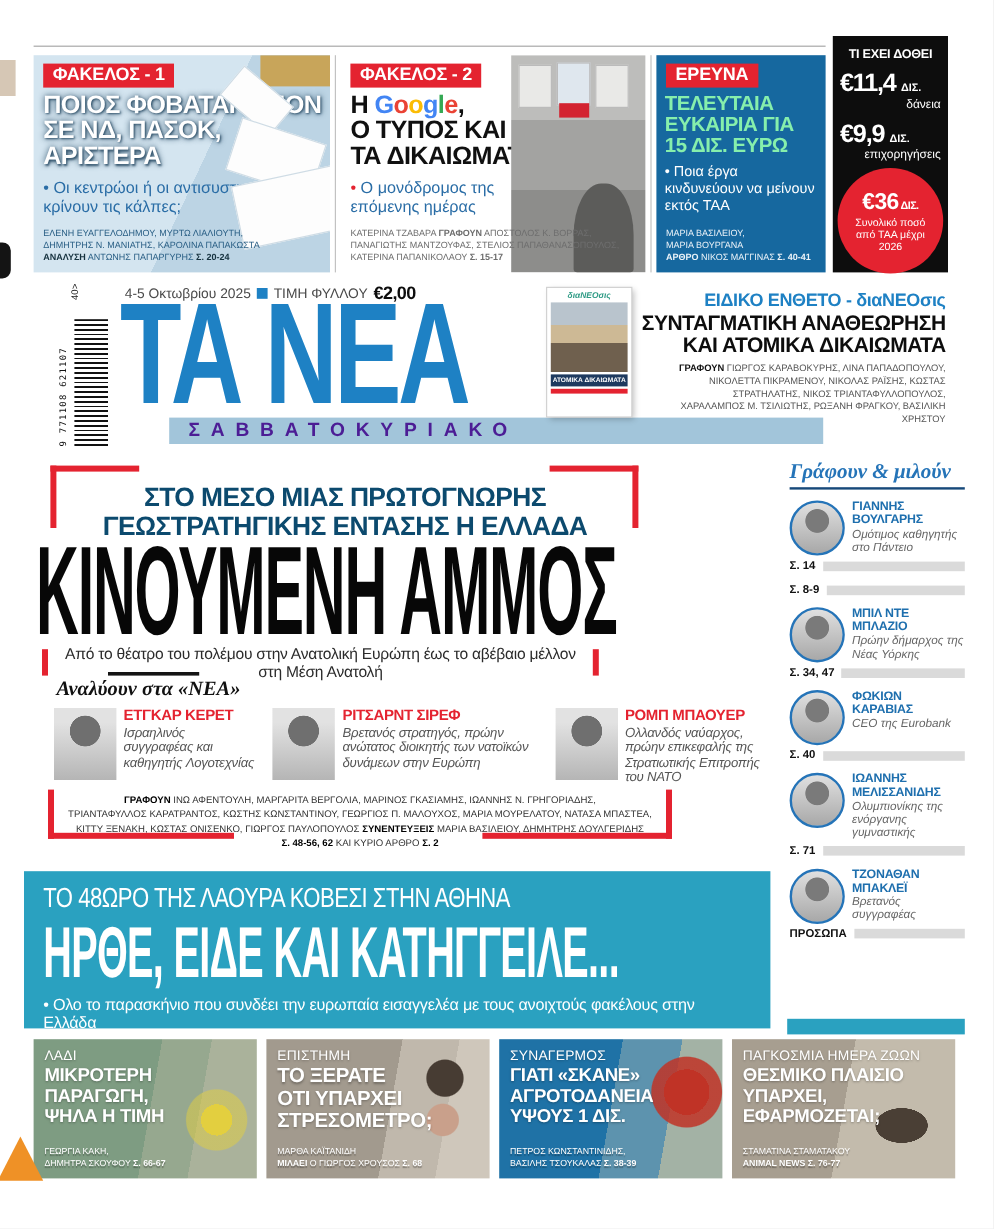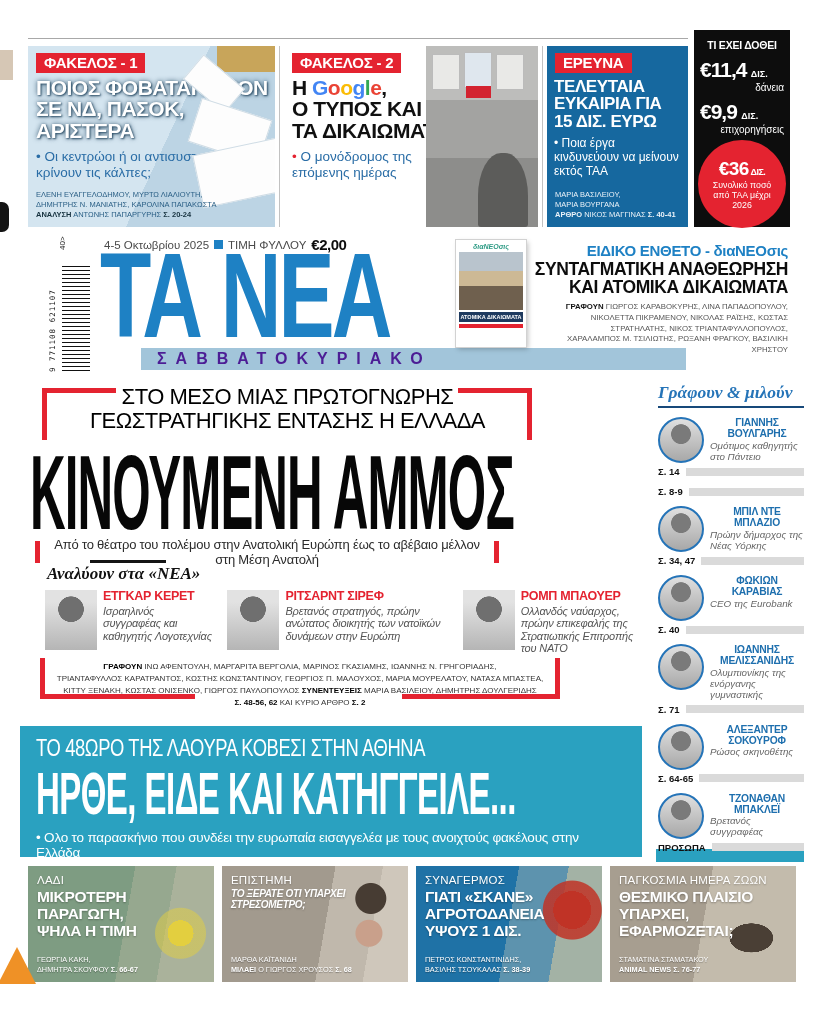--- a/index.html
+++ b/index.html
@@ -14,21 +14,21 @@
   .box1{left:28px;width:247px;background:linear-gradient(115deg,#d4e5f0 0 55%,#bcd4e4 55% 100%);}
   .box2{left:284px;width:254px;background:#ffffff;}
   .box3{left:547px;width:141px;background:#16689f;}
   .vdiv{top:46px;width:1px;height:181px;background:#c2c2c2;}
   .vd1{left:279px;} .vd2{left:542px;}
   .badge{display:inline-block;margin:7px 0 0 8px;padding:1px 8px 2px;background:#e42330;color:#fff;
          font-weight:bold;font-size:15px;letter-spacing:-0.2px;}
   .b-head{margin:4px 8px 0;font-weight:bold;font-size:21px;line-height:1.02;letter-spacing:-0.5px;}
   .box1 .b-head{color:#fff;text-shadow:0 0 5px rgba(45,80,105,.95),1px 1px 2px rgba(35,70,95,.9);width:233px;}
   .box2 .b-head{color:#101010;}
-  .box3 .b-head{color:#ffffff;font-size:17px;letter-spacing:-0.4px;margin:5px 7px 0;}
+  .box3 .b-head{color:#86efac;font-size:17px;letter-spacing:-0.4px;margin:5px 7px 0;}
   .bullet{margin:8px 8px 0;font-size:13.5px;line-height:1.15;color:#2a6da6;}
   .bullet::before{content:"• ";}
   .box3 .bullet{color:#fff;font-size:12px;margin:7px 7px 0;}
   .b2dot::before{color:#e42330;}
   .b-credits{position:absolute;left:8px;right:6px;bottom:7px;font-size:7.5px;line-height:1.35;color:#2a5f85;}
   .box2 .b-credits{color:#6e6e6e;}
   .box3 .b-credits{color:#eaf2f8;}
   .b-credits b{color:#16323f;}
   .box2 .b-credits b,.box3 .b-credits b{color:inherit;}
   .ballot{position:absolute;background:#fdfdfd;border:1px solid #cfdce5;}
@@ -80,21 +80,21 @@
   .ins-kicker{color:#1e81c4;font-weight:bold;font-size:15px;letter-spacing:-0.3px;}
   .ins-title{color:#0d0d0d;font-weight:bold;font-size:17.5px;line-height:1.05;letter-spacing:-0.4px;margin-top:1px;}
   .ins-credits{margin-top:5px;font-size:7.8px;color:#555;line-height:1.4;padding-left:30px;}
   .ins-credits b{color:#111;}
   
   .redbar{background:#e42330;}
   .tl-h{left:42px;top:388px;width:74px;height:5px;}
   .tl-v{left:42px;top:388px;width:5px;height:52px;}
   .tr-h{left:458px;top:388px;width:74px;height:5px;}
   .tr-v{left:527px;top:388px;width:5px;height:52px;}
-  .kicker{left:40px;top:385px;width:495px;text-align:center;color:#000000;font-weight:normal;
+  .kicker{left:40px;top:403px;width:495px;text-align:center;color:#0c4a6e;font-weight:bold;
           font-size:22px;line-height:1.08;letter-spacing:-0.5px;}
   .headline{left:30px;top:446px;width:1095px;font-size:105px;font-weight:bold;color:#070707;
             line-height:0.9;letter-spacing:-2px;transform:scaleX(.47);transform-origin:left top;white-space:nowrap;}
   .subhead{left:35px;top:537px;width:464px;display:flex;align-items:center;}
   .sh-bar{width:5px;height:22px;background:#e42330;flex-shrink:0;}
   .sh-text{flex:1;text-align:center;font-size:13px;color:#2b2b2b;letter-spacing:-0.2px;padding:0 6px;}
   .an-rule{left:90px;top:560px;width:76px;height:3px;background:#141414;}
   .an-heading{left:47px;top:564px;font-family:"Liberation Serif",serif;font-style:italic;font-weight:bold;
               font-size:17px;color:#111;}
   .an-row{left:45px;top:590px;width:596px;display:flex;gap:14px;}
@@ -124,21 +124,21 @@
   .sidebar{left:658px;top:382px;width:146px;}
   .sb-heading{font-family:"Liberation Serif",serif;font-style:italic;font-weight:bold;font-size:17.5px;
               color:#2574b8;white-space:nowrap;}
   .sb-rule{margin-top:3px;height:2px;background:#17497a;}
   .si{margin-top:9px;}
   .si-top{display:flex;gap:6px;}
   .si-photo{width:42px;height:42px;border-radius:50%;border:2px solid #2574b8;flex-shrink:0;
             background:radial-gradient(circle at 50% 36%,#7a7a7a 0 28%,transparent 30%),
                        linear-gradient(180deg,#e0e0e0,#a8a8a8);}
   .si-text{flex:1;min-width:0;}
-  .si-name{font-size:10.3px;font-weight:bold;color:#1e6fae;line-height:1.1;letter-spacing:-0.2px;text-align:center;}
+  .si-name{font-size:10.3px;font-weight:bold;color:#1e6fae;line-height:1.1;letter-spacing:-0.2px;}
   .si-bio{font-size:9.8px;font-style:italic;color:#666;line-height:1.12;margin-top:1px;}
   .si-pages{display:flex;align-items:center;margin-top:3px;}
   .si-pg{font-size:9.5px;font-weight:bold;color:#111;white-space:nowrap;}
   .si-bar{flex:1;height:8px;background:#dadada;margin-left:6px;}
   
   .bbox{top:866px;width:186px;height:116px;color:#fff;padding:8px 9px;box-sizing:border-box;overflow:hidden;}
   .bb1{left:28px;background:
        radial-gradient(circle at 82% 58%,#e3cf3f 0 13px,rgba(227,207,63,.5) 13px 25px,transparent 26px),
        linear-gradient(100deg,#7e9c82 0 52%,#96a88f 52% 72%,#aab29b 72% 100%);}
   .bb2{left:222px;background:
@@ -147,21 +147,21 @@
        linear-gradient(100deg,#a29a8e 0 55%,#c0b8ac 55% 78%,#cfc7bb 78% 100%);}
   .bb3{left:416px;background:
        radial-gradient(circle at 84% 38%,#c03326 0 19px,rgba(192,51,38,.85) 19px 29px,transparent 30px),
        linear-gradient(100deg,#1f72a6 0 50%,#5d93ae 50% 74%,#a3b2a5 74% 100%);}
   .bb4{left:610px;background:
        radial-gradient(ellipse 36px 24px at 76% 62%,#4a3f35 0 60%,transparent 61%),
        linear-gradient(100deg,#a79e90 0 50%,#c3bbac 50% 100%);}
   .bb-kicker{font-size:11.5px;letter-spacing:0.2px;text-shadow:0 1px 2px rgba(0,0,0,.25);}
   .bb-head{font-size:15.5px;font-weight:bold;line-height:1.1;margin-top:2px;letter-spacing:-0.3px;
            text-shadow:0 1px 2px rgba(0,0,0,.3);}
-  .bb1 .bb-head{width:115px;} .bb2 .bb-head{width:120px;font-size:10px;font-style:italic;}
+  .bb1 .bb-head{width:115px;} .bb2 .bb-head{width:120px;font-size:17px;}
   .bb3 .bb-head{width:125px;} .bb4 .bb-head{width:148px;}
   .bb-credits{position:absolute;left:9px;bottom:7px;font-size:7.3px;line-height:1.4;
               text-shadow:0 1px 1px rgba(0,0,0,.35);}
   .bb-credits b{font-size:7.3px;}
   .tri{left:-2px;top:947px;width:0;height:0;border-left:19px solid transparent;
        border-right:19px solid transparent;border-bottom:37px solid #ef9126;}
 </style>
 </head>
 <body>
 
@@ -195,20 +195,23 @@
       <div class="npred"></div>
       <div class="person"></div>
     </div>
     <div class="badge">ΦΑΚΕΛΟΣ - 2</div>
     <div class="b-head">
       <div><span>Η </span><span style="color: rgb(66, 133, 244);">G</span><span style="color: rgb(234, 67, 53);">o</span><span style="color: rgb(251, 188, 5);">o</span><span style="color: rgb(66, 133, 244);">g</span><span style="color: rgb(52, 168, 83);">l</span><span style="color: rgb(234, 67, 53);">e</span><span>,</span></div>
       <div>Ο ΤΥΠΟΣ ΚΑΙ</div>
       <div>ΤΑ ΔΙΚΑΙΩΜΑΤΑ</div>
     </div>
     <div class="bullet b2dot" style="width:120px;"><span>Ο μονόδρομος της επόμενης ημέρας</span></div>
+    <div class="b-credits">
+      <span>ΚΑΤΕΡΙΝΑ ΤΖΑΒΑΡΑ </span><b>ΓΡΑΦΟΥΝ</b><span> ΑΠΟΣΤΟΛΟΣ Κ. ΒΟΡΡΑΣ, ΠΑΝΑΓΙΩΤΗΣ ΜΑΝΤΖΟΥΦΑΣ, ΣΤΕΛΙΟΣ ΠΑΠΑΘΑΝΑΣΟΠΟΥΛΟΣ, ΚΑΤΕΡΙΝΑ ΠΑΠΑΝΙΚΟΛΑΟΥ </span><b>Σ. 15-17</b>
+    </div>
   </div>
   <div class="abs vdiv vd2"></div>
 
   <div class="abs tbox box3">
     <div class="badge">ΕΡΕΥΝΑ</div>
     <div class="b-head">ΤΕΛΕΥΤΑΙΑ ΕΥΚΑΙΡΙΑ ΓΙΑ 15 ΔΙΣ. ΕΥΡΩ</div>
     <div class="bullet">Ποια έργα κινδυνεύουν να μείνουν εκτός ΤΑΑ</div>
     <div class="b-credits">
       <div>ΜΑΡΙΑ ΒΑΣΙΛΕΙΟΥ,</div>
       <div>ΜΑΡΙΑ ΒΟΥΡΓΑΝΑ</div>
@@ -374,33 +377,20 @@
         </div>
       <div class="si-pages">
           <span class="si-pg">Σ. 71</span>
           <span class="si-bar"></span>
         </div>
     </div>
     <div class="si">
       <div class="si-top">
           <div class="si-photo"></div>
         <div class="si-text">
-            <div class="si-name">ΑΛΕΞΑΝΤΕΡ ΣΟΚΟΥΡΟΦ</div>
-        <div class="si-bio">Ρώσος σκηνοθέτης</div>
-          </div>
-        </div>
-      <div class="si-pages">
-          <span class="si-pg">Σ. 64-65</span>
-          <span class="si-bar"></span>
-        </div>
-    </div>
-    <div class="si">
-      <div class="si-top">
-          <div class="si-photo"></div>
-        <div class="si-text">
             <div class="si-name">ΤΖΟΝΑΘΑΝ ΜΠΑΚΛΕΪ</div>
         <div class="si-bio">Βρετανός συγγραφέας</div>
           </div>
         </div>
       <div class="si-pages">
           <span class="si-pg">ΠΡΟΣΩΠΑ</span>
           <span class="si-bar"></span>
         </div>
     </div>
   </div>

